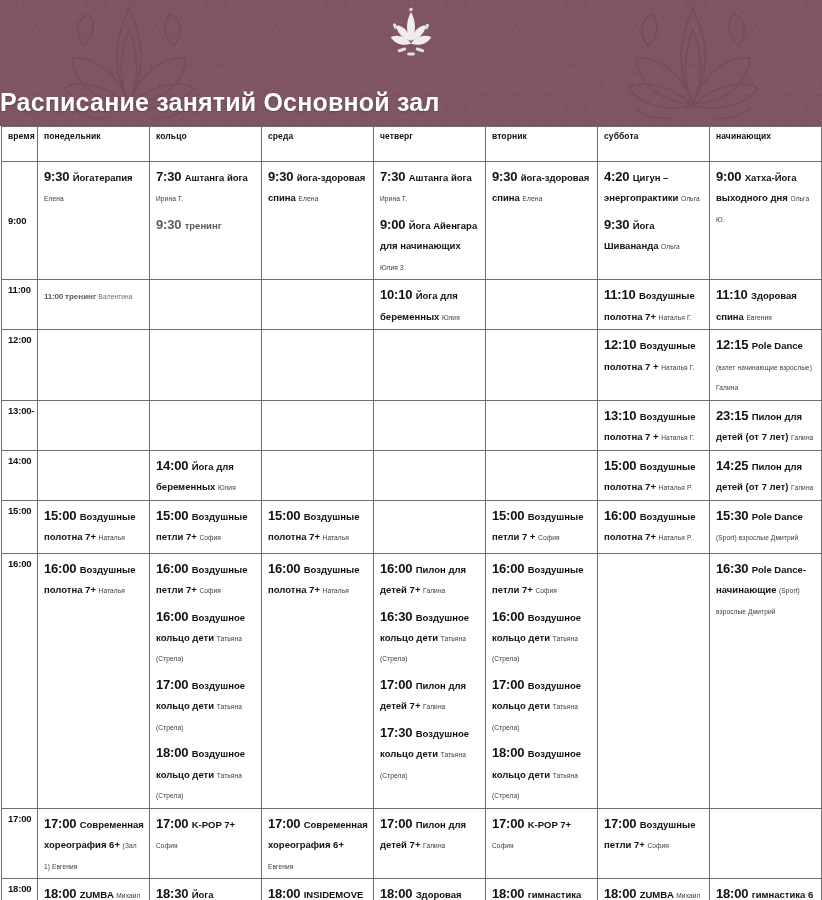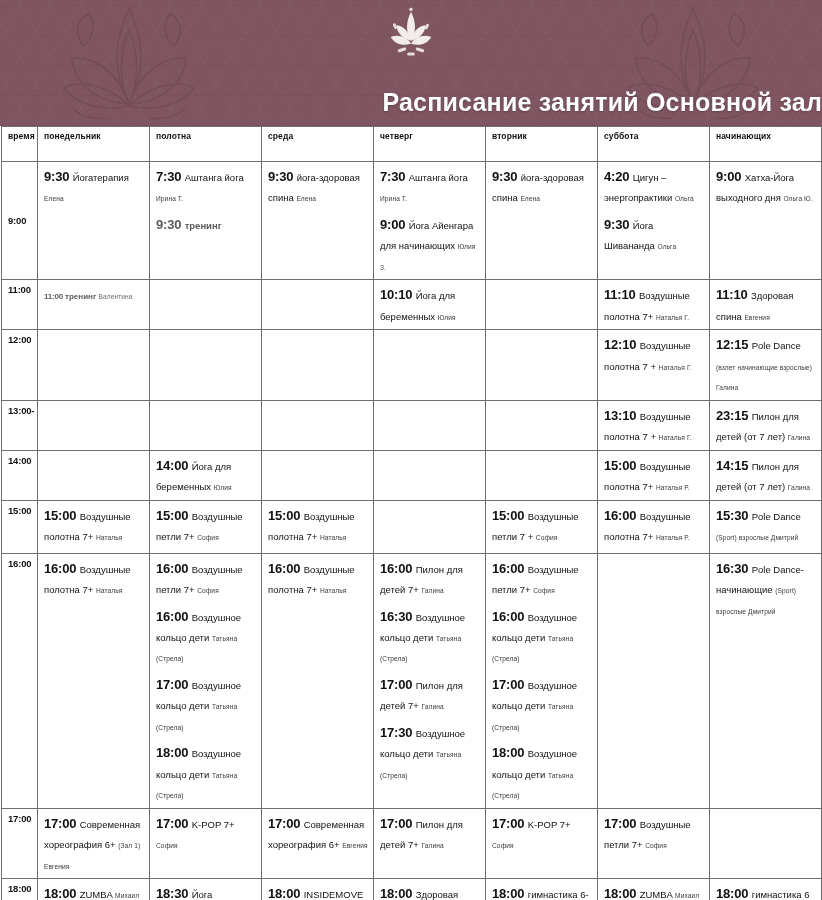--- a/index.html
+++ b/index.html
@@ -51,21 +51,21 @@
     width: 58px;
     height: 58px;
   }
   .banner-logo svg { width: 100%; height: 100%; display: block; }
 
   .banner-title {
     position: absolute;
     left: 0;
     right: 0;
     bottom: 9px;
-    text-align: right;
+    text-align: left;
     color: #ffffff;
     font-size: 25px;
     font-weight: 700;
     letter-spacing: .2px;
     text-shadow: 0 1px 2px rgba(0,0,0,.25);
   }
 
   
   .sheet {
     padding: 0 1px 18px 1px;
@@ -110,21 +110,21 @@
     line-height: 1.28;
   }
   .ev:last-child { margin-bottom: 0; }
   .ev .t {
     font-size: 13px;
     font-weight: 700;
     letter-spacing: -0.2px;
   }
   .ev .n {
     font-size: 9.5px;
-    font-weight: 400;
+    font-weight: 700;
   }
   .ev .sub {
     font-size: 6.6px;
     font-weight: 400;
     color: #3a3a3a;
     letter-spacing: .1px;
   }
   .ev.small .t, .ev.small .n {
     font-size: 8px;
     font-weight: 700;
@@ -215,21 +215,21 @@
         <col class="c-day">
         <col class="c-day">
       <col class="c-day">
         <col class="c-day">
         <col class="c-day">
     </colgroup>
     <thead>
       <tr>
         <th>время</th>
         <th>понедельник</th>
-        <th>полотна</th>
+        <th>кольцо</th>
         <th>среда</th>
         <th>четверг</th>
         <th>вторник</th>
         <th>суббота</th>
         <th>начинающих</th>
       </tr>
     </thead>
     <tbody id="schedule-body">
         <tr class="r-0900">
           <td class="timecell mid">9:00</td>
@@ -310,21 +310,21 @@
           <td>
             <div class="ev"><span class="t">14:00 </span><span class="n">Йога для беременных </span><span class="sub">Юлия</span></div>
           </td>
           <td></td>
           <td></td>
           <td></td>
           <td>
             <div class="ev"><span class="t">15:00 </span><span class="n">Воздушные полотна 7+ </span><span class="sub">Наталья Р.</span></div>
           </td>
           <td>
-            <div class="ev"><span class="t">14:15 </span><span class="n">Пилон для детей (от 7 лет) </span><span class="sub">Галина</span></div>
+            <div class="ev"><span class="t">14:25 </span><span class="n">Пилон для детей (от 7 лет) </span><span class="sub">Галина</span></div>
           </td>
         </tr>
         <tr class="r-1500">
           <td class="timecell">15:00</td>
           <td>
             <div class="ev"><span class="t">15:00 </span><span class="n">Воздушные полотна 7+ </span><span class="sub">Наталья</span></div>
           </td>
           <td>
             <div class="ev"><span class="t">15:00 </span><span class="n">Воздушные петли 7+ </span><span class="sub">София</span></div>
           </td>

